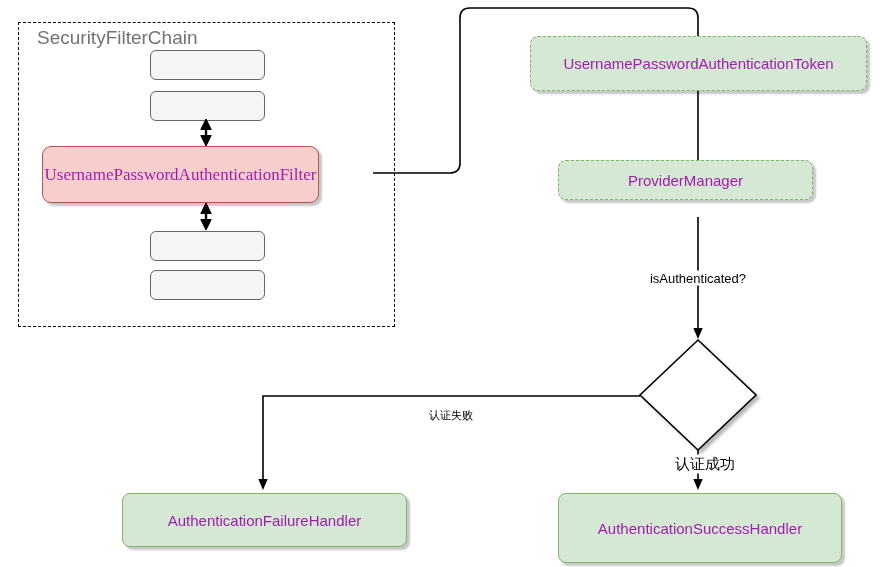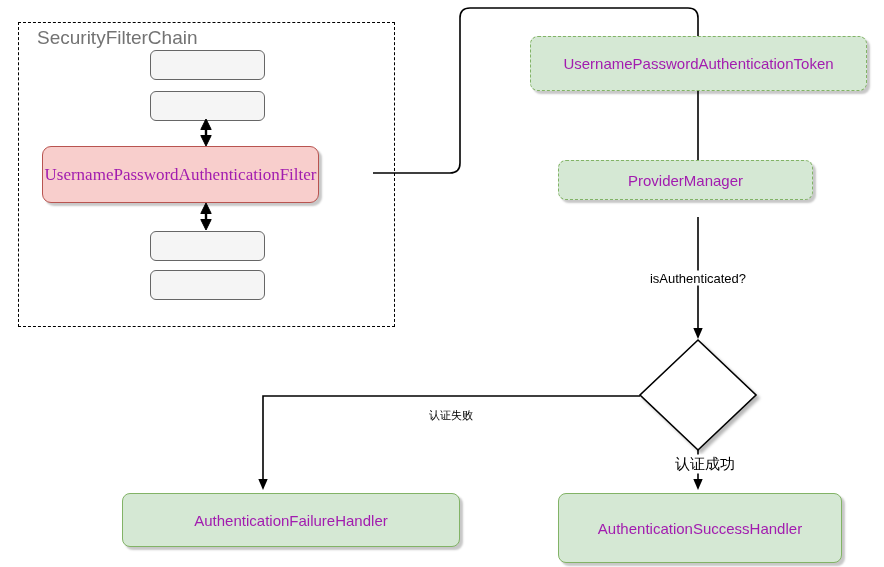--- a/index.html
+++ b/index.html
@@ -38,21 +38,21 @@
     box-shadow:3px 3px 2px rgba(0,0,0,0.22);
     font-family:"Liberation Serif",serif;font-size:17px;
   }
   
   .green{background:#d5e8d4;border-radius:8px;font-size:15px;
          box-shadow:3px 3px 2px rgba(0,0,0,0.22);}
   .green.dashed{border:1.6px dashed #82b366;}
   .green.solid{border:1.4px solid #82b366;}
   #node-token{left:530px;top:36px;width:337px;height:55px;}
   #node-provider{left:558px;top:160px;width:255px;height:40px;}
-  #node-failure{left:122px;top:493px;width:338px;height:54px;}
+  #node-failure{left:122px;top:493px;width:285px;height:54px;}
   #node-success{left:558px;top:493px;width:284px;height:70px;}
   
   #label-isauth{left:698px;top:278px;font-size:13px;}
   #label-fail{left:405px;top:415px;font-size:11px;margin-left:46px;}
   #label-success{left:705px;top:464px;font-size:15px;}
 </style>
 </head>
 <body>
 
 <div id="canvas">

